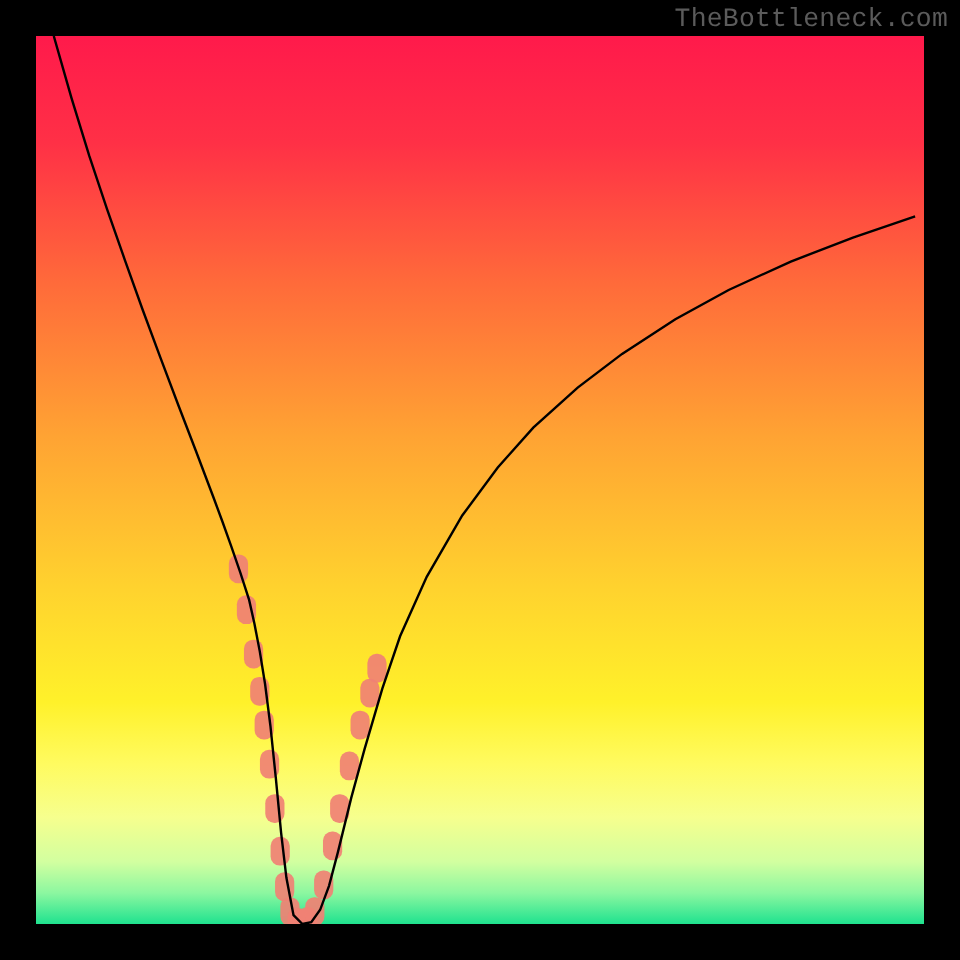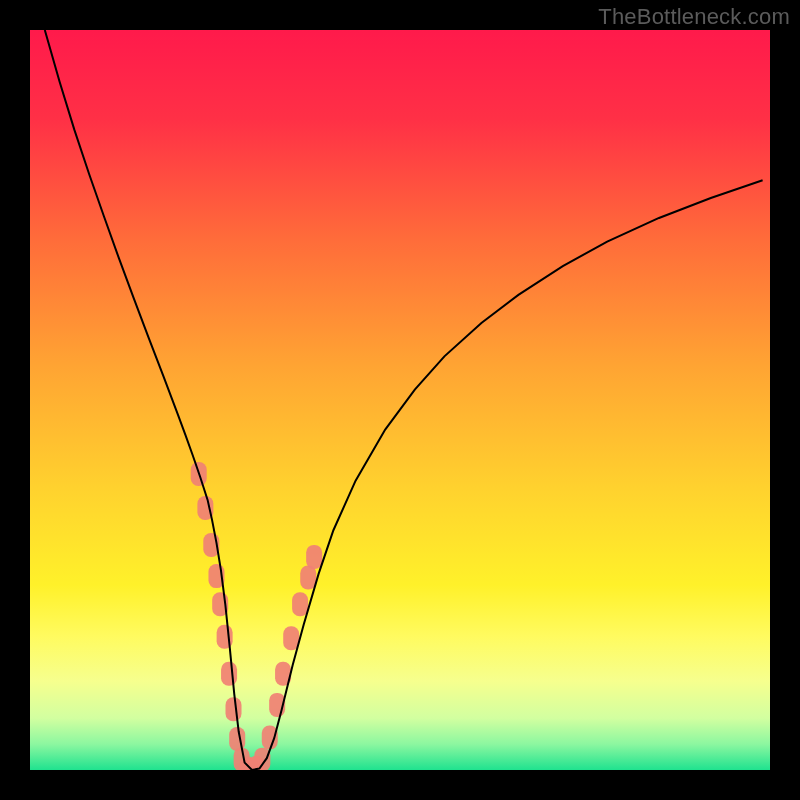--- a/index.html
+++ b/index.html
@@ -9,20 +9,21 @@
     height: 800px;
     background: #000;
     overflow: hidden;
     font-family: Arial, Helvetica, sans-serif;
   }
   .outer {
     position: relative;
     width: 800px;
     height: 800px;
     background: #000;
+    font-family: Liberation Mono, monospace;
   }
   .watermark {
     position: absolute;
     top: 4px;
     right: 10px;
     font-size: 22px;
     font-weight: 500;
     color: #5b5b5b;
     letter-spacing: 0.2px;
     z-index: 20;

